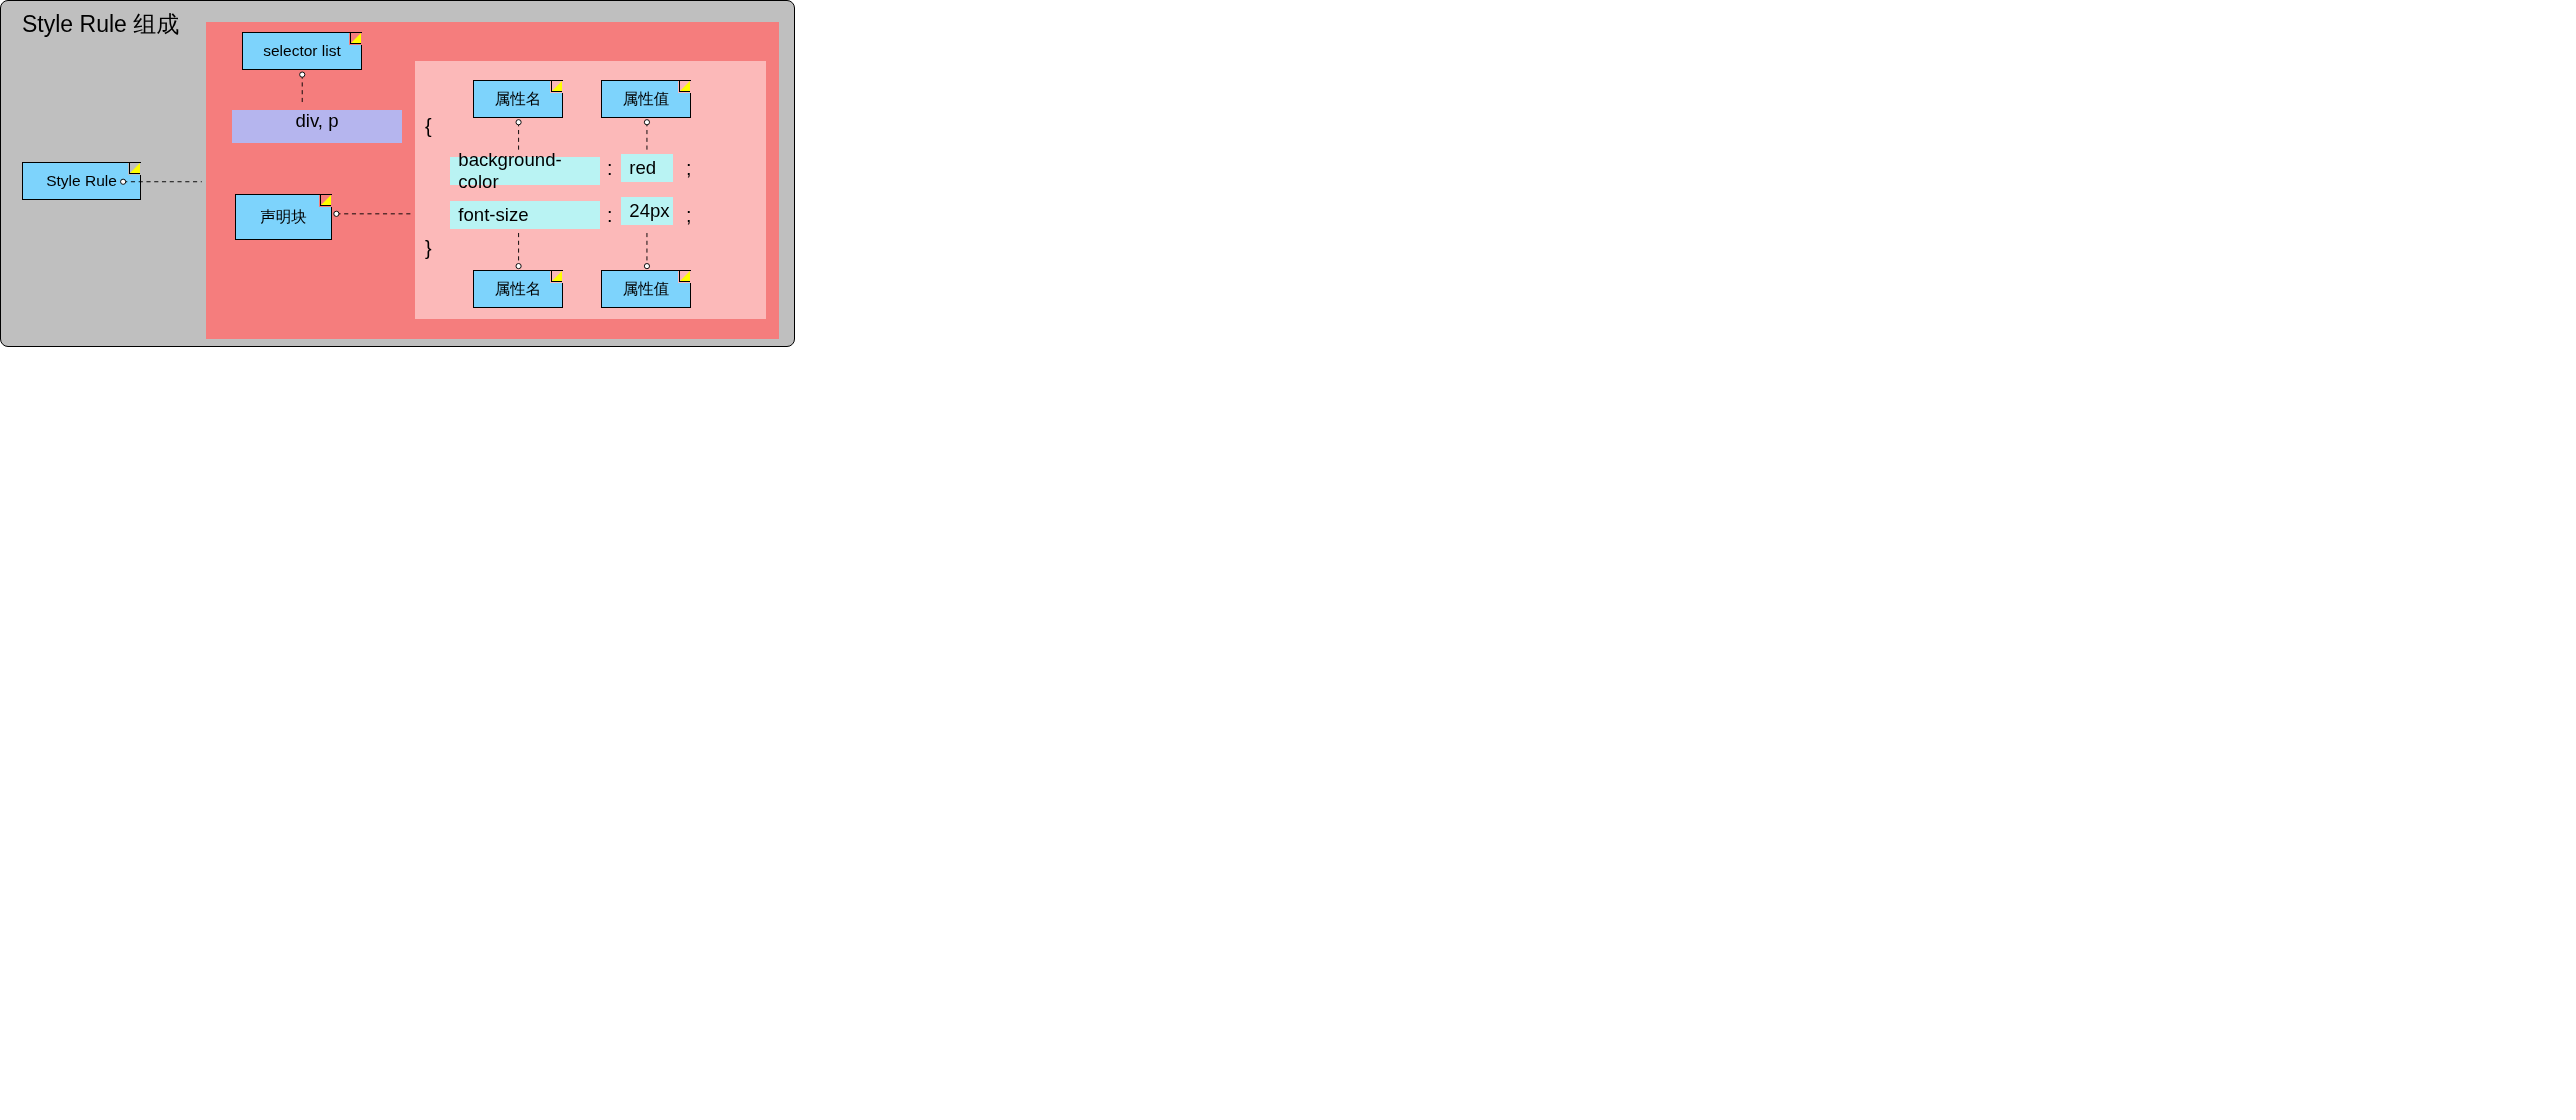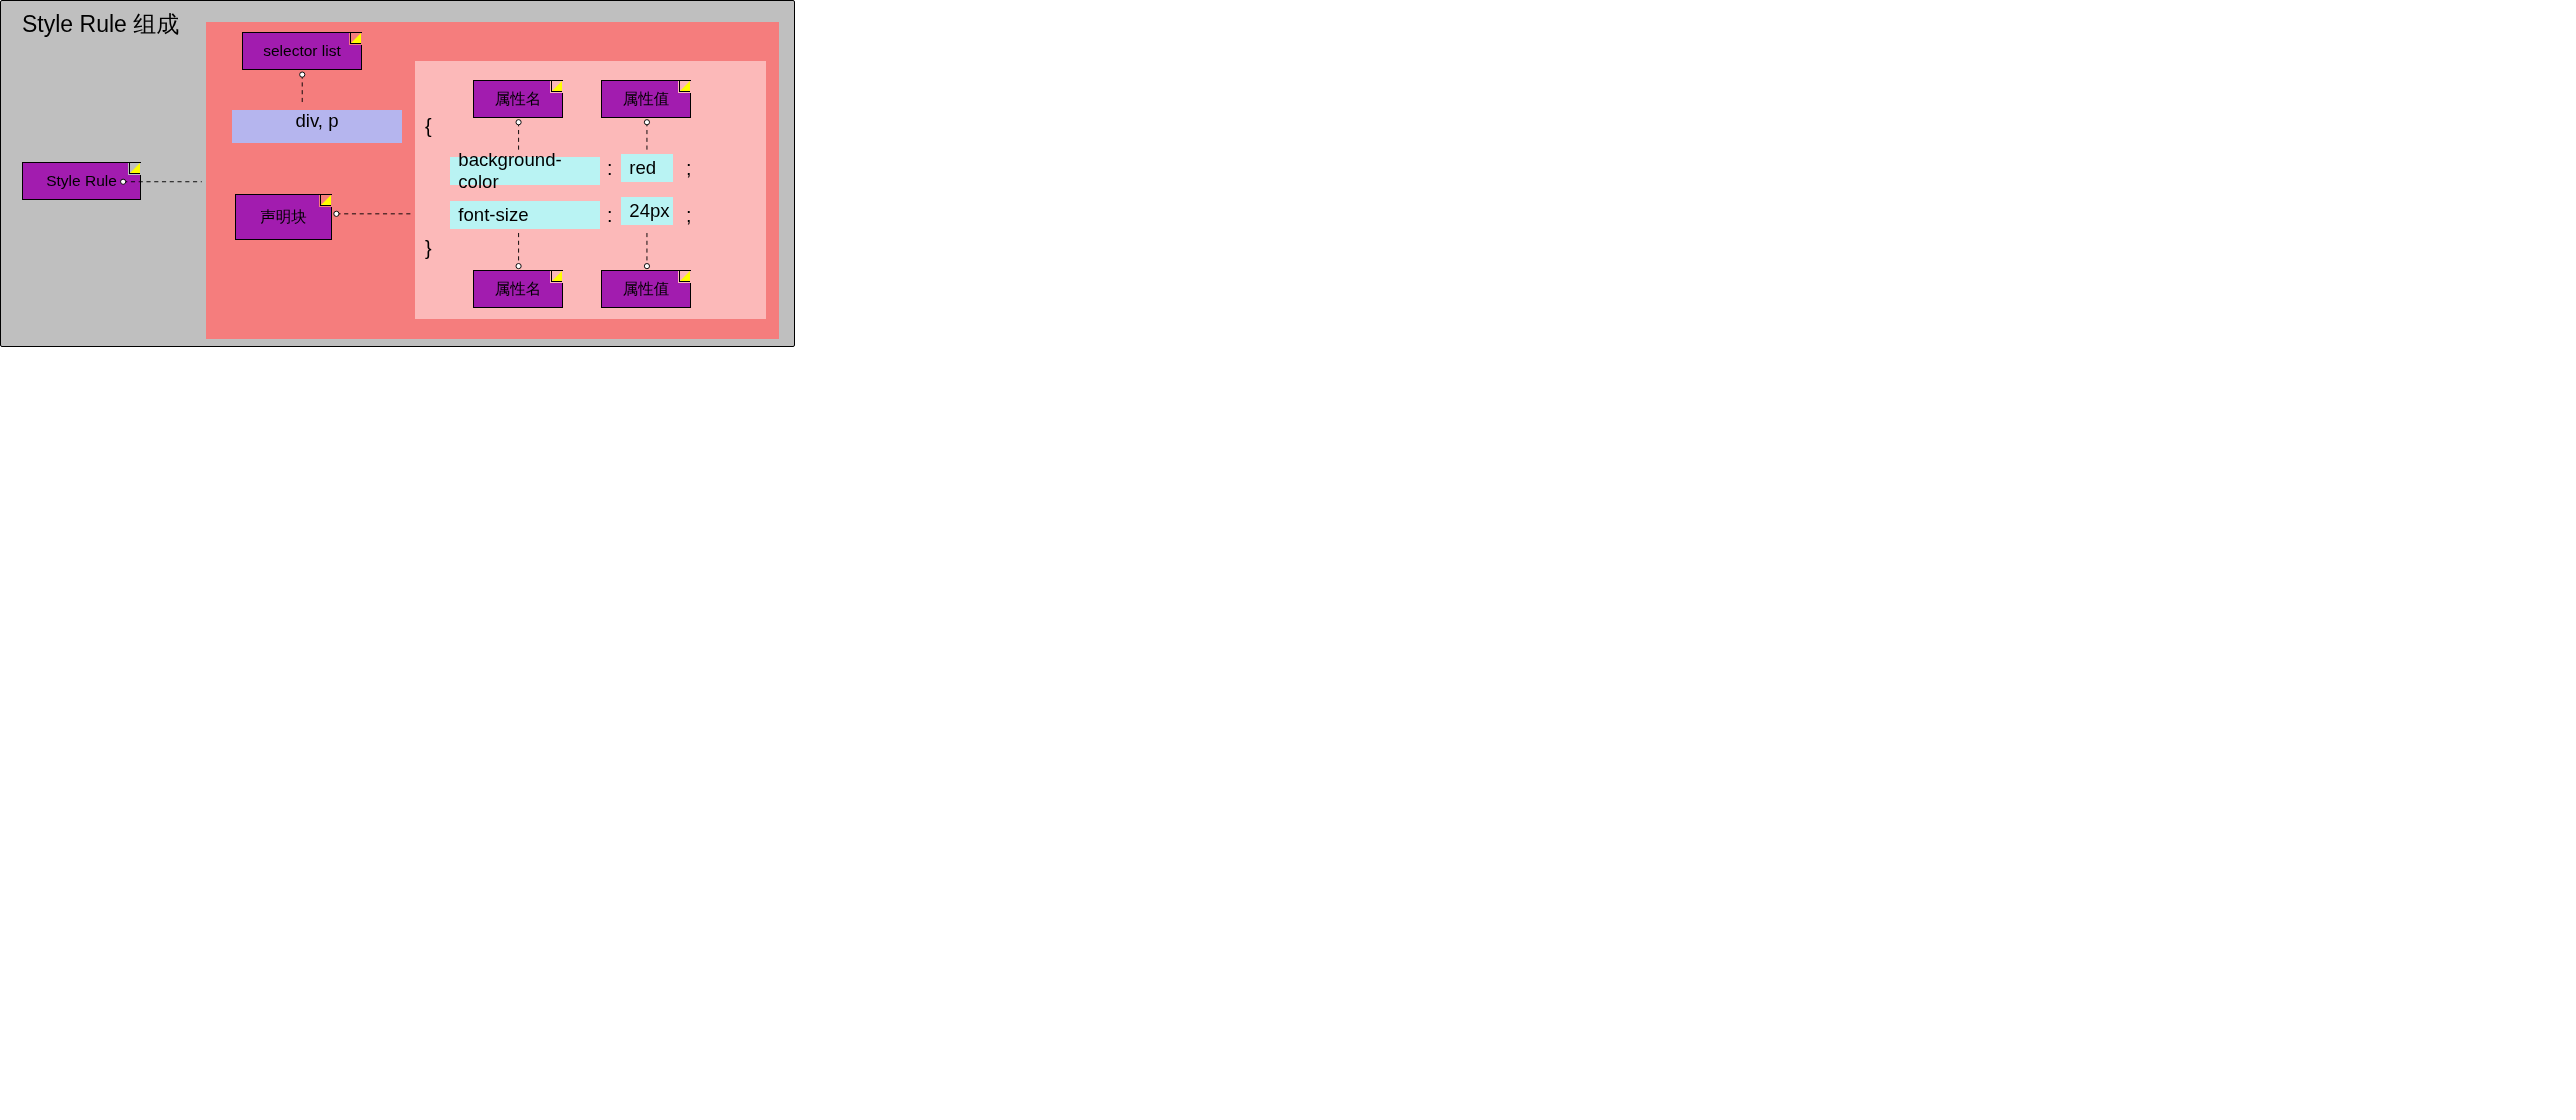--- a/index.html
+++ b/index.html
@@ -1,21 +1,21 @@
 <!DOCTYPE html>
 <html style="font-size:8.3px"><head>
 <meta charset="utf-8">
 <style>
 html,body{margin:0;padding:0}
 body{background:#fff;font-family:Helvetica,Arial,sans-serif}
-.stage{position:relative;width:795px;height:347px;background:#bfbfbf;border:0.8px solid #000;border-radius:2px;box-sizing:border-box}
+.stage{position:relative;width:795px;height:347px;background:#bfbfbf;border:0.8px solid #000;border-radius:8px;box-sizing:border-box}
 .title{position:absolute;left:21px;top:8.3px;font-size:23px;color:#000}
 .rule-box{position:absolute;left:205px;top:21px;width:573px;height:317px;background:#f57d7d}
 .decl-box{position:absolute;left:414px;top:60px;width:351px;height:258px;background:#fcb9b9}
-.note{position:absolute;background:#a21caf;border:0.8px solid #000;box-sizing:border-box;font-size:15.5px;display:flex;align-items:center;justify-content:center}
+.note{position:absolute;background:#7dd3fc;border:0.8px solid #000;box-sizing:border-box;font-size:15.5px;display:flex;align-items:center;justify-content:center}
 .note::before{content:"";position:absolute;top:-0.5px;right:-0.5px;width:12.4px;height:12.4px;background:#f57d7d}
 .note.on-grey::before{background:#bfbfbf}
 .note.on-pink::before{background:#fcb9b9}
 .note .fold2{position:absolute;top:0;right:0;width:0;height:0;border-style:solid;border-width:0 0 11.4px 11.4px;border-color:transparent transparent #ffff00 transparent}
 .note .foldline{position:absolute;top:0;right:0;width:11.4px;height:11.4px}
 .note .foldline::after{content:"";position:absolute;top:0;right:0;width:11.4px;height:11.4px;border-left:0.8px solid #000;border-bottom:0.8px solid #000;box-sizing:border-box}
 .selector{position:absolute;left:231px;top:109px;width:170px;height:33px;background:#b5b5ee;display:flex;justify-content:center;font-size:18.6px}
 .prop,.val{position:absolute;background:#b9f3f3;font-size:18.6px;display:flex;align-items:center;padding:0 8.3px;box-sizing:border-box}
 .punct{position:absolute;font-size:19.7px}
 svg.conn{position:absolute;left:0;top:0;pointer-events:none}

